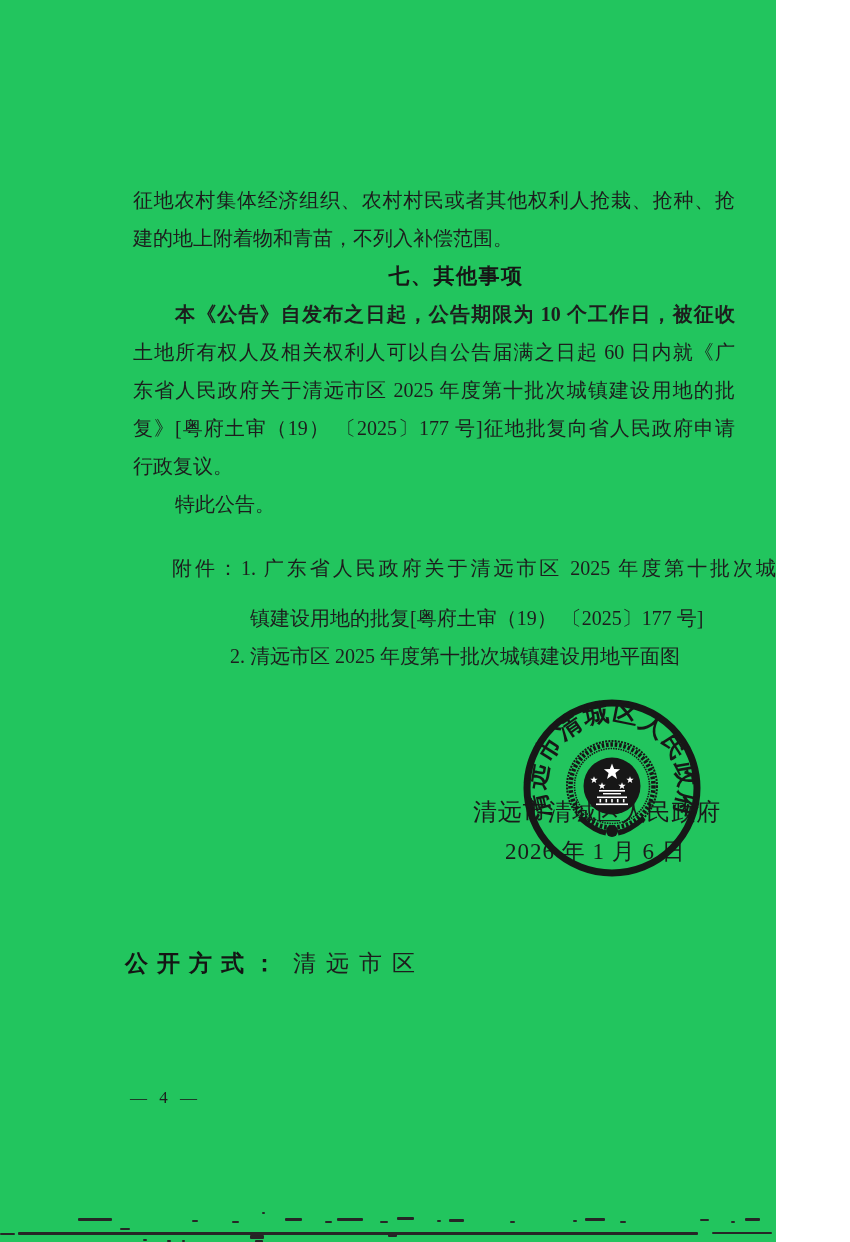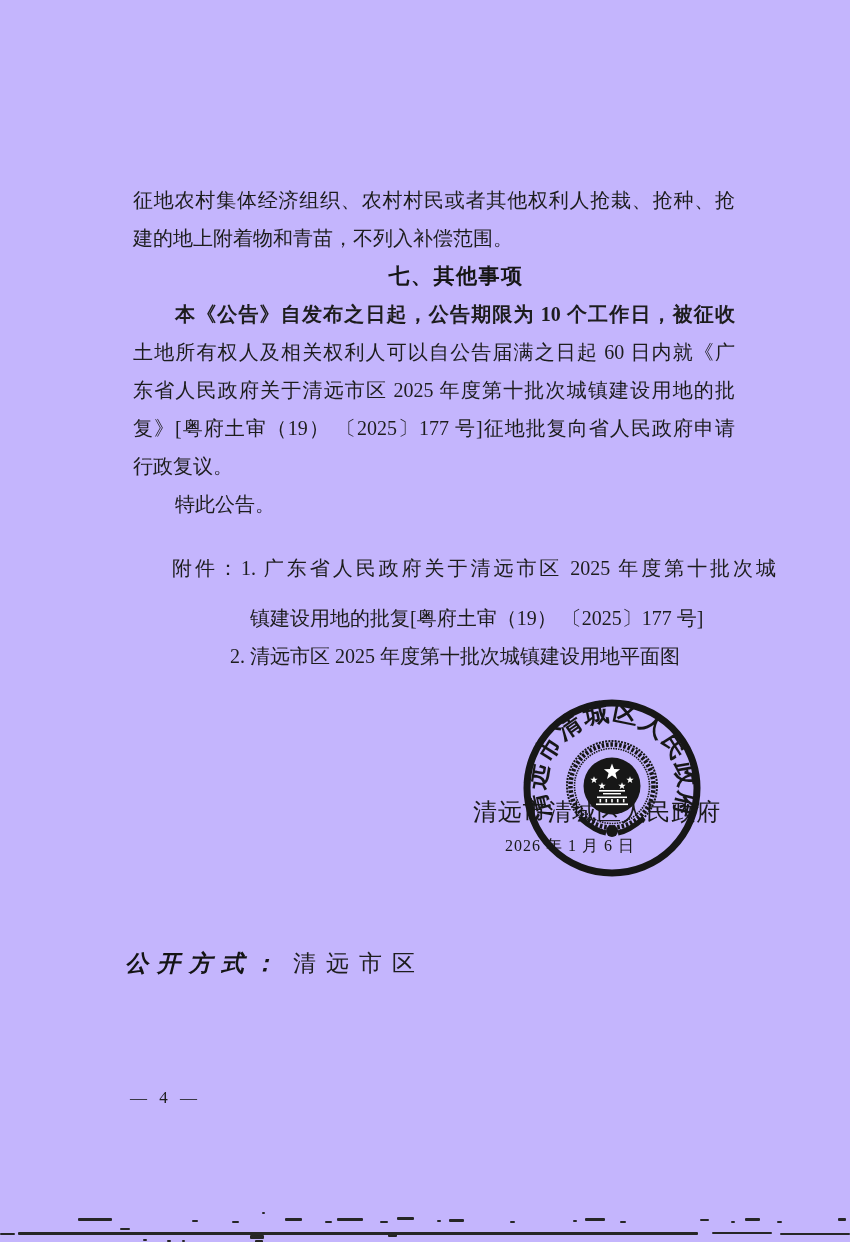--- a/index.html
+++ b/index.html
@@ -1,19 +1,19 @@
 <!DOCTYPE html>
 <html><head>
 <meta charset="utf-8">
 <style>
   html,body{margin:0;padding:0;background:#ffffff;}
   .page{
     position:relative;
-    width:850px;height:1242px;
-    background:#c4b5fd;
+    width:776px;height:1242px;
+    background:#22c55e;
     color:#1d1d1d;
     font-family:"Liberation Serif","DejaVu Serif",serif;
     overflow:hidden;
   }
   
   #body-block{
     position:absolute;left:133px;top:181px;width:602px;
     font-size:20px;line-height:38px;
   }
   .bl{min-height:38px;}
@@ -26,28 +26,28 @@
     font-family:"Liberation Sans","DejaVu Sans",sans-serif;
     font-weight:700;font-size:21px;letter-spacing:1.5px;color:#161616;text-align:center;
   }
   
   .att-line{position:absolute;font-size:20px;line-height:30px;white-space:nowrap;}
   #att1{left:172px;top:553px;width:604px;white-space:normal;text-align:justify;text-align-last:justify;}
   #att2{left:250px;top:603px;}
   #att3{left:230px;top:641px;}
   
   #sig-org{position:absolute;left:473px;top:796px;font-size:24px;letter-spacing:0.8px;white-space:nowrap;color:#1a1a1a;}
-  #sig-date{position:absolute;left:505px;top:836px;font-size:16px;letter-spacing:1px;white-space:nowrap;color:#1a1a1a;}
+  #sig-date{position:absolute;left:505px;top:836px;font-size:23px;letter-spacing:1px;white-space:nowrap;color:#1a1a1a;}
   
   #seal{position:absolute;left:517px;top:693px;width:190px;height:190px;}
   
   #publicity{position:absolute;left:125px;top:948px;font-size:23px;white-space:nowrap;}
   #publicity .pub-label{
     font-family:"Liberation Sans","DejaVu Sans",sans-serif;
-    font-weight:700;letter-spacing:9px;color:#141414;font-style:italic;
+    font-weight:700;letter-spacing:9px;color:#141414;
   }
   #publicity .pub-value{letter-spacing:10px;margin-left:8px;}
   
   #page-number{position:absolute;left:130px;top:1088px;font-size:17px;letter-spacing:4px;white-space:nowrap;}
   
   .noise{position:absolute;background:#262626;border-radius:1px;}
 </style>
 </head>
 <body>
 

